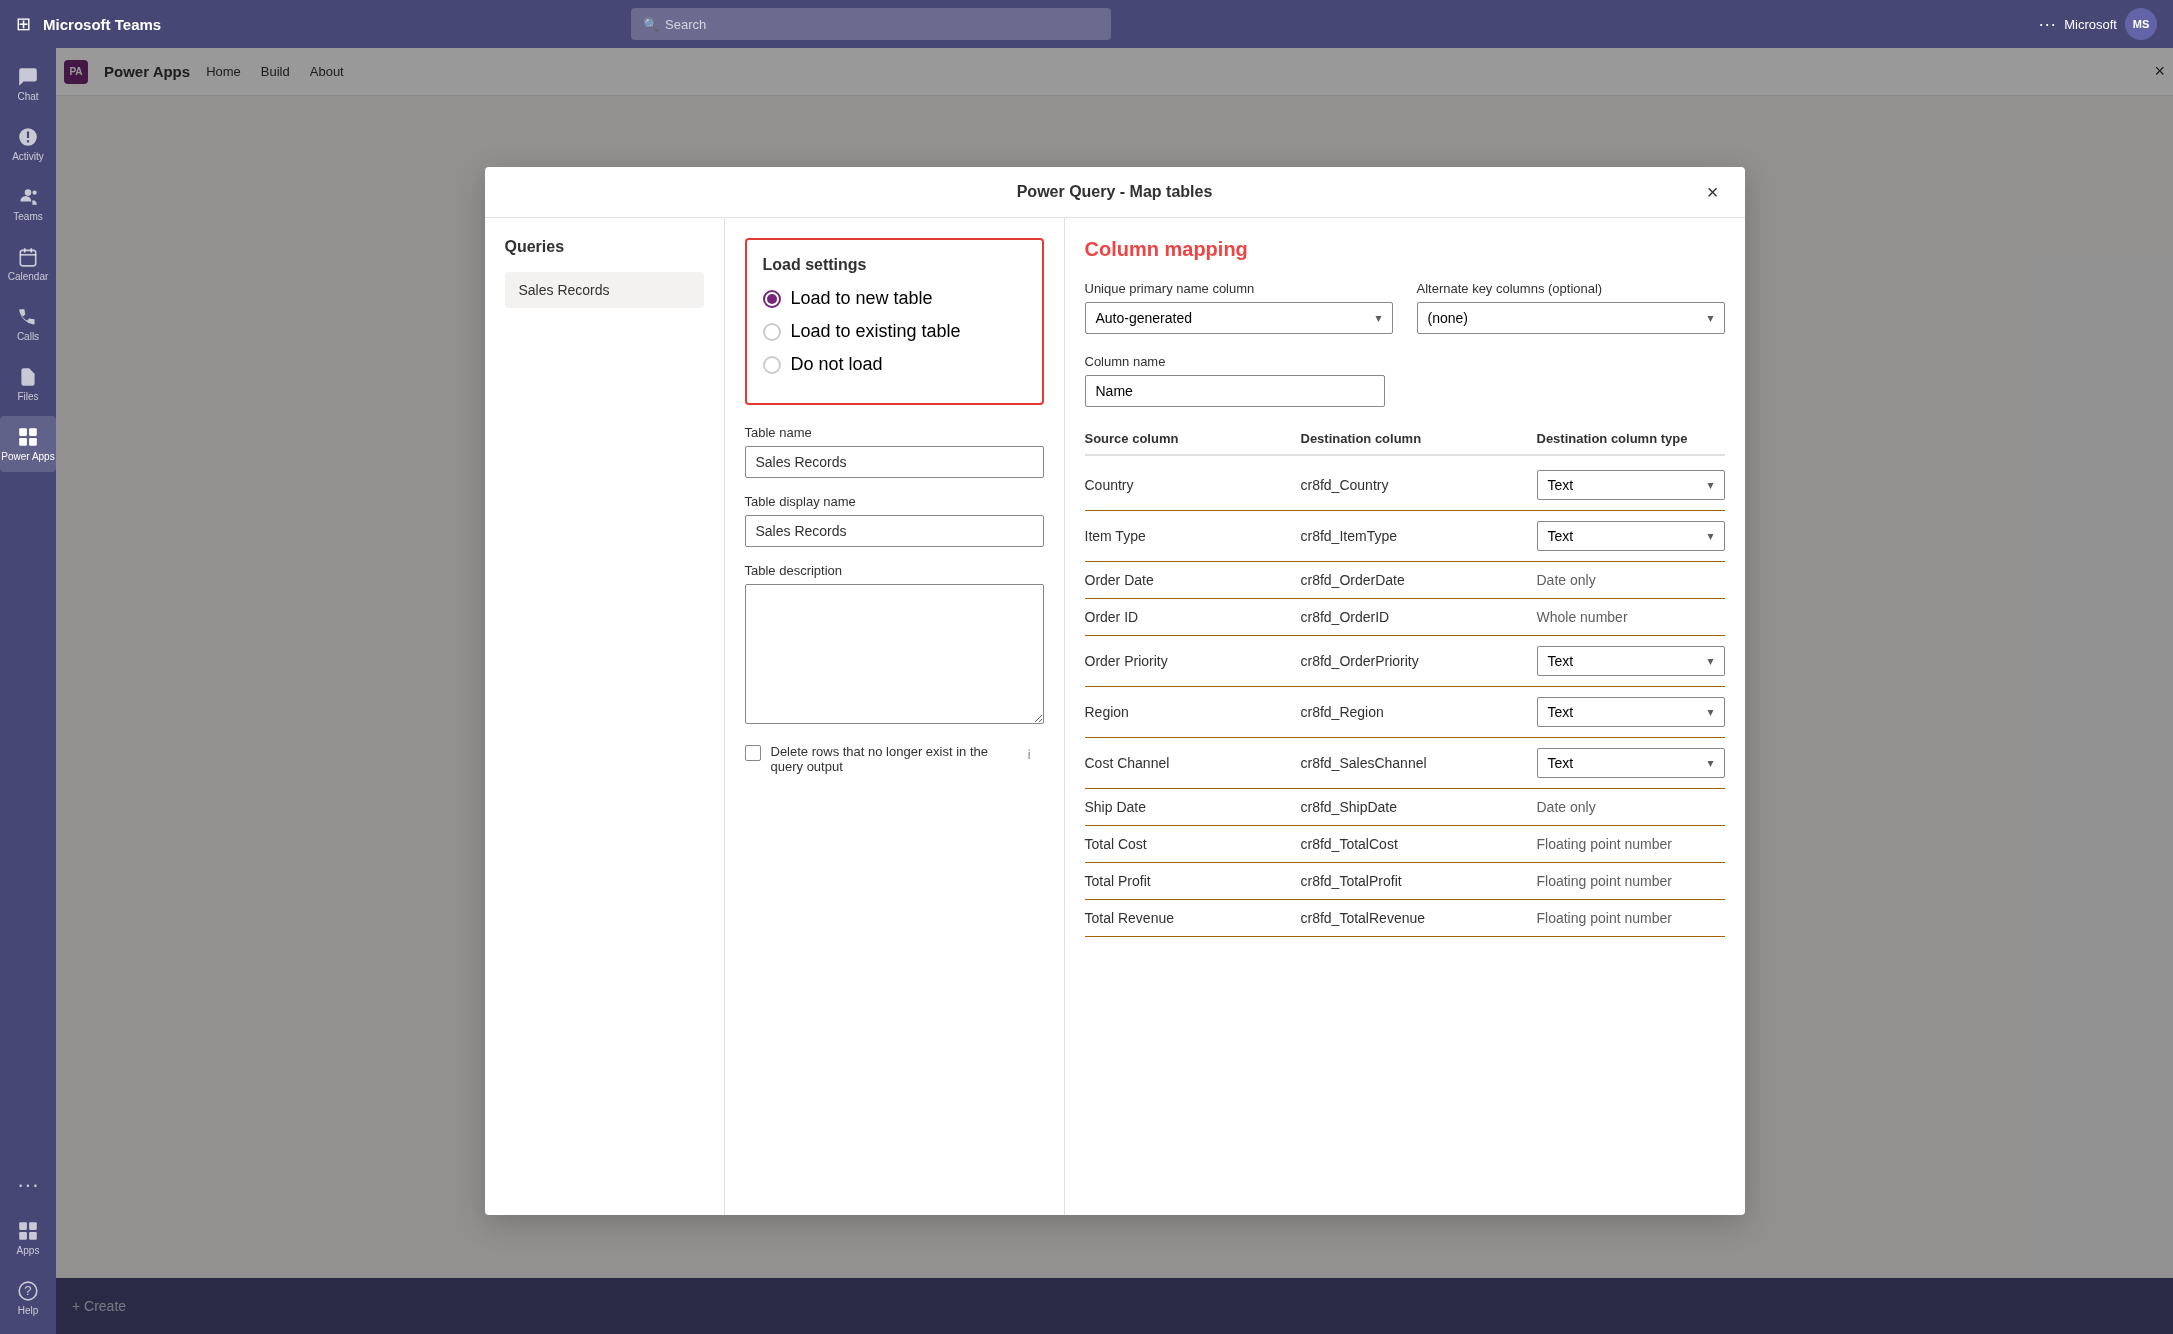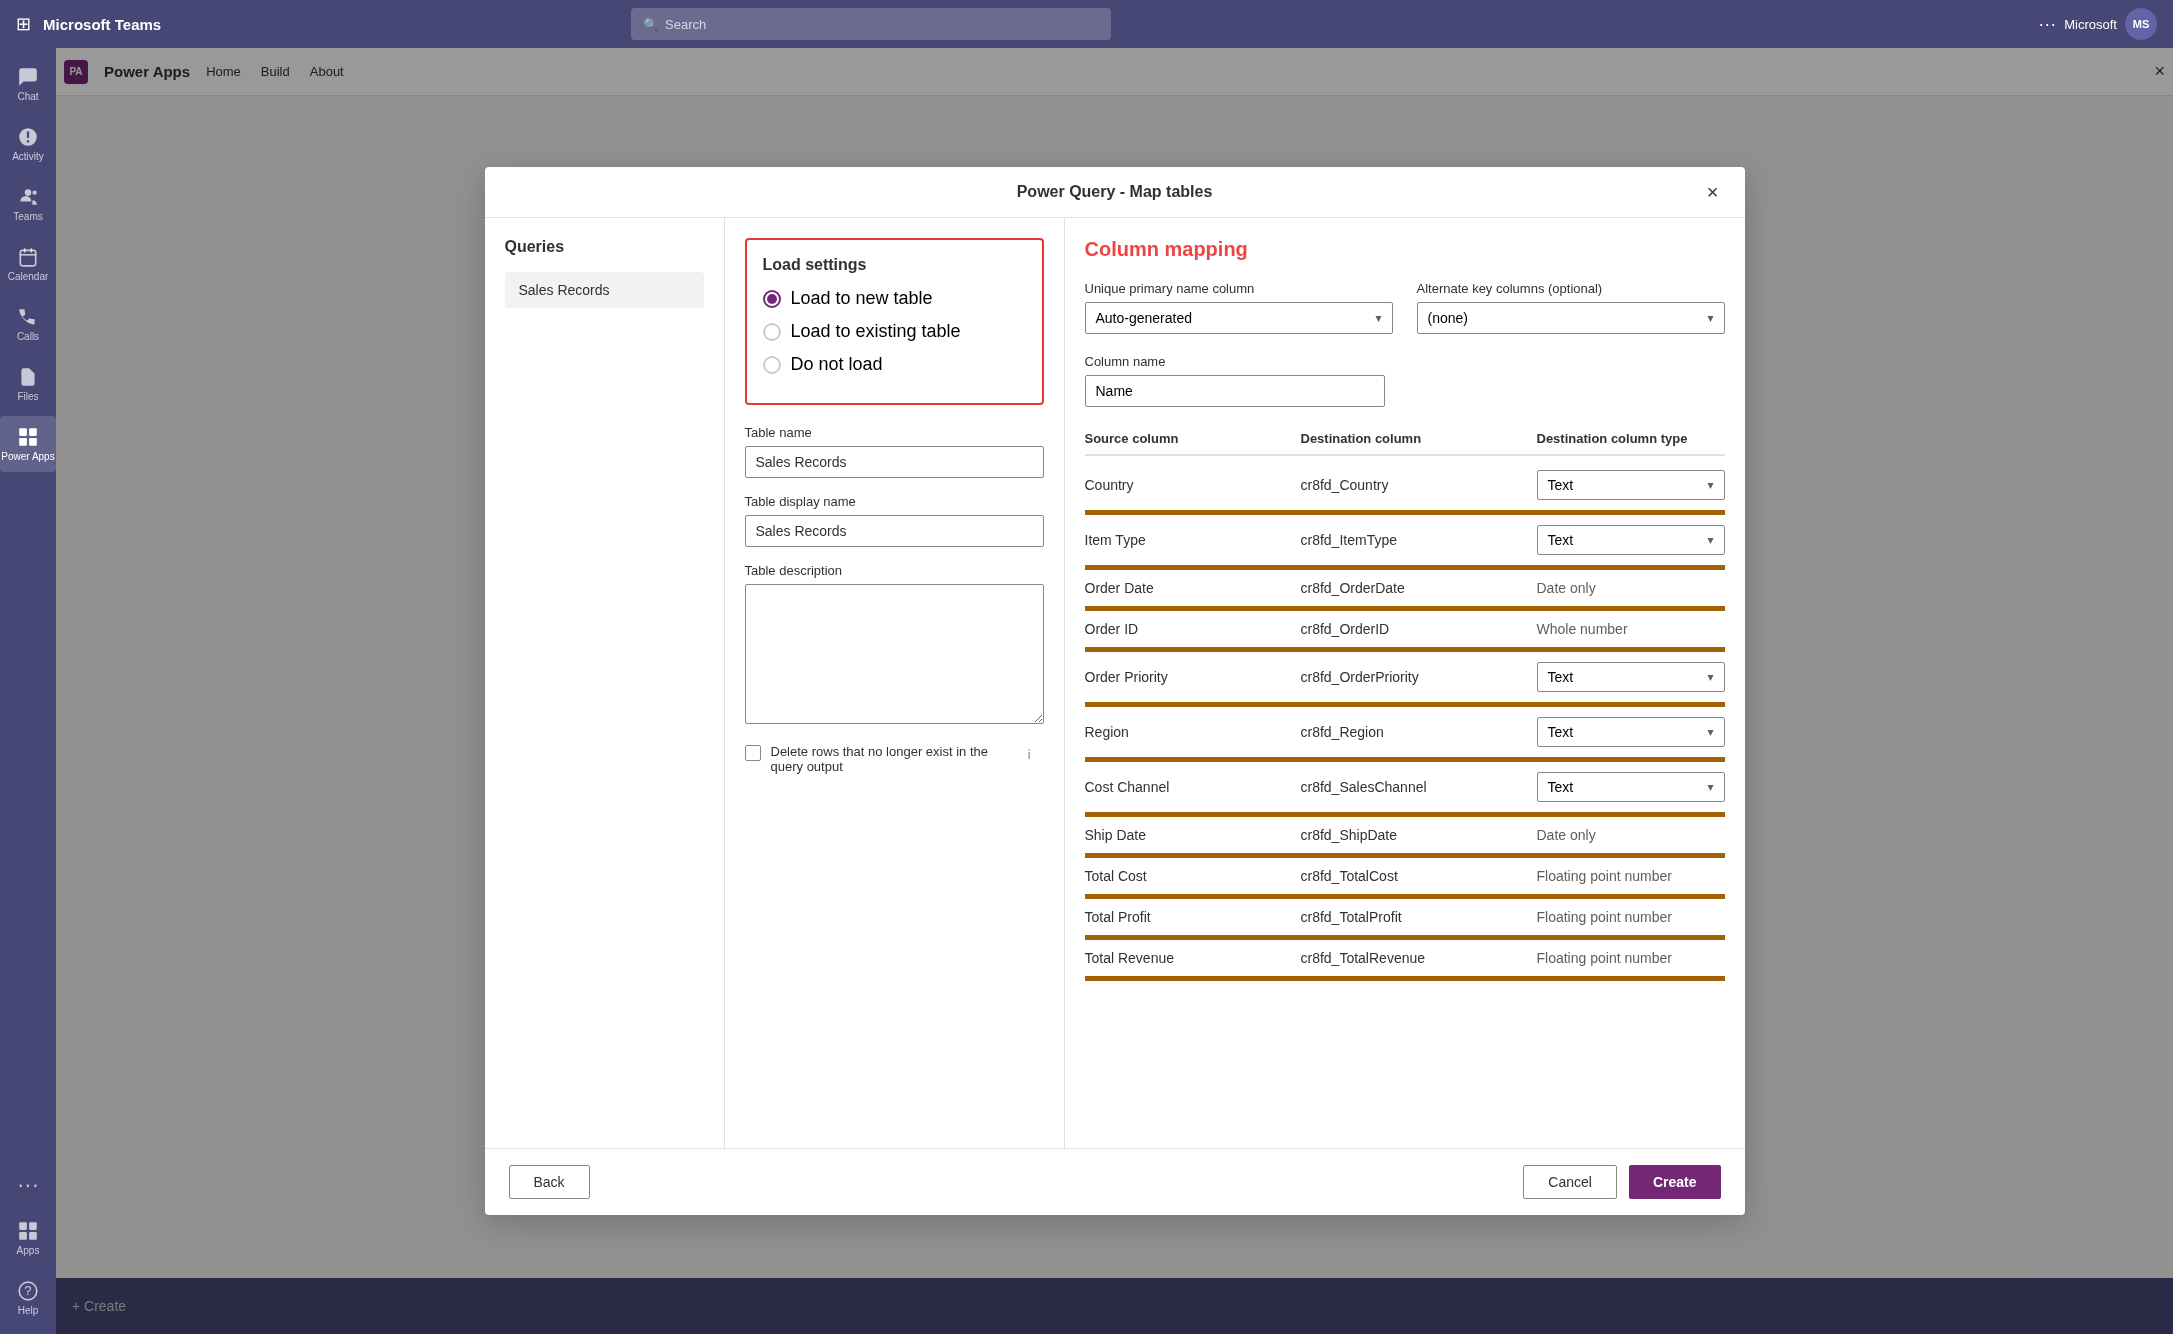--- a/index.html
+++ b/index.html
@@ -75,21 +75,21 @@
     .column-mapping-panel { flex: 1; padding: 20px; overflow-y: auto; }
     .column-mapping-title { font-size: 20px; font-weight: 600; color: #ef4444; margin-bottom: 20px; }
     .mapping-controls { display: flex; gap: 24px; margin-bottom: 20px; }
     .mapping-control-group { flex: 1; }
     .mapping-control-group label { font-size: 13px; color: #323130; display: block; margin-bottom: 6px; }
     .dropdown-select { width: 100%; border: 1px solid #8a8886; border-radius: 2px; padding: 7px 10px; font-size: 14px; display: flex; align-items: center; justify-content: space-between; cursor: pointer; background: white; }
     .dropdown-arrow { font-size: 12px; color: #605e5c; }
     .column-name-input { border: 1px solid #8a8886; border-radius: 2px; padding: 7px 10px; font-size: 14px; width: 300px; outline: none; }
     .mapping-table-header { display: grid; grid-template-columns: 200px 220px 1fr; gap: 16px; padding: 8px 0; border-bottom: 2px solid #e0e0e0; margin-bottom: 4px; }
     .mapping-col-header { font-size: 13px; font-weight: 600; color: #323130; }
-    .mapping-row { display: grid; grid-template-columns: 200px 220px 1fr; gap: 16px; padding: 10px 0; border-bottom: 5px solid #a16207; align-items: center; }
+    .mapping-row { display: grid; grid-template-columns: 200px 220px 1fr; gap: 16px; padding: 10px 0; border-bottom: 1px solid #a16207; align-items: center; }
     .mapping-cell { font-size: 14px; color: #323130; }
     .mapping-cell.dest { color: #323130; }
     .mapping-type { font-size: 14px; color: #605e5c; }
     .mapping-dropdown { border: 1px solid #8a8886; border-radius: 2px; padding: 6px 10px; font-size: 14px; display: flex; align-items: center; justify-content: space-between; cursor: pointer; background: white; min-width: 160px; }
 
     
     .modal-footer { display: flex; align-items: center; justify-content: space-between; padding: 16px 24px; border-top: 1px solid #e0e0e0; }
     .footer-back-btn { border: 1px solid #8a8886; background: white; padding: 8px 24px; border-radius: 2px; font-size: 14px; cursor: pointer; color: #323130; }
     .footer-right { display: flex; gap: 12px; }
     .footer-cancel-btn { border: 1px solid #8a8886; background: white; padding: 8px 24px; border-radius: 2px; font-size: 14px; cursor: pointer; color: #323130; }
@@ -359,27 +359,20 @@
                     <span class="mapping-cell">Total Revenue</span>
                     <span class="mapping-cell dest">cr8fd_TotalRevenue</span>
                     <div class="mapping-type">Floating point number</div>
                   </div>
                 </div>
 
             </div>
 
           </div>
 
-          <div class="modal-footer">
-            <button class="footer-back-btn">Back</button>
-            <div class="footer-right">
-              <button class="footer-cancel-btn">Cancel</button>
-              <button class="footer-create-btn">Create</button>
-            </div>
-          </div>
 
         </div>
       </div>
 
       <div class="teams-bottom-bar" style="position:absolute;bottom:0;left:0;right:0;">
         <div class="create-btn-bottom">
           <span>+ Create</span>
         </div>
       </div>
 

